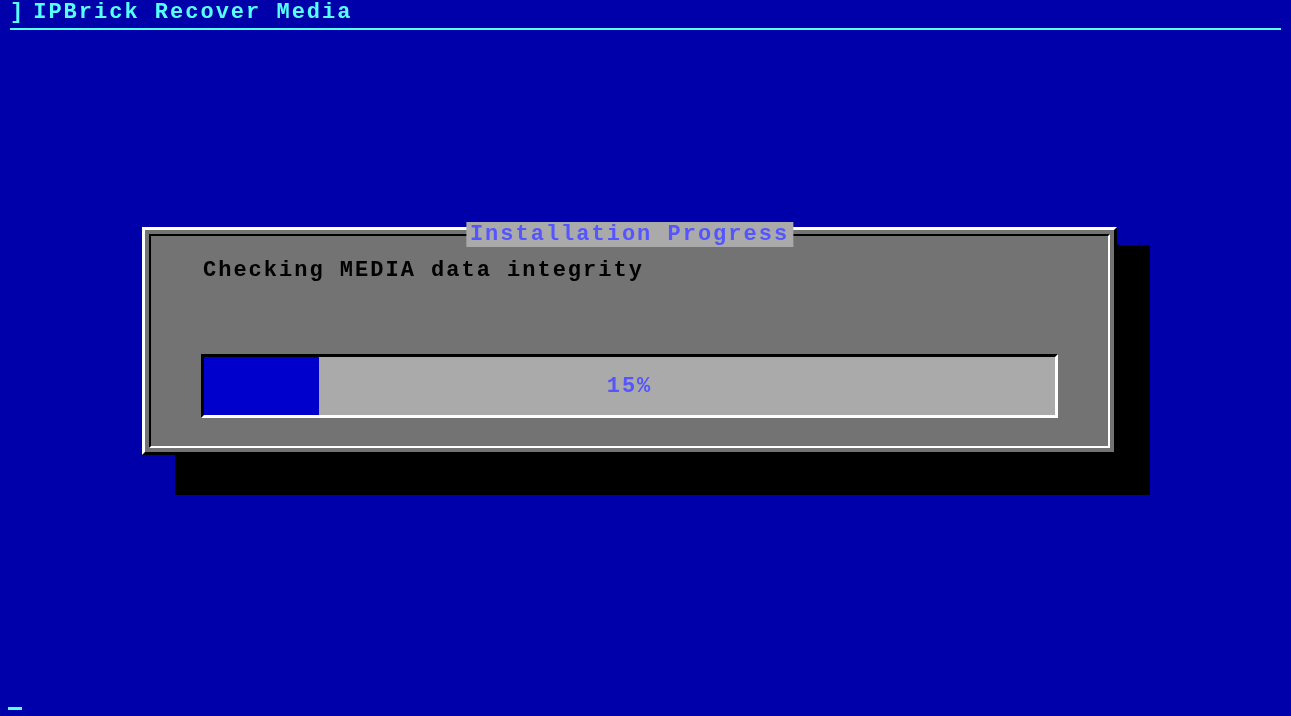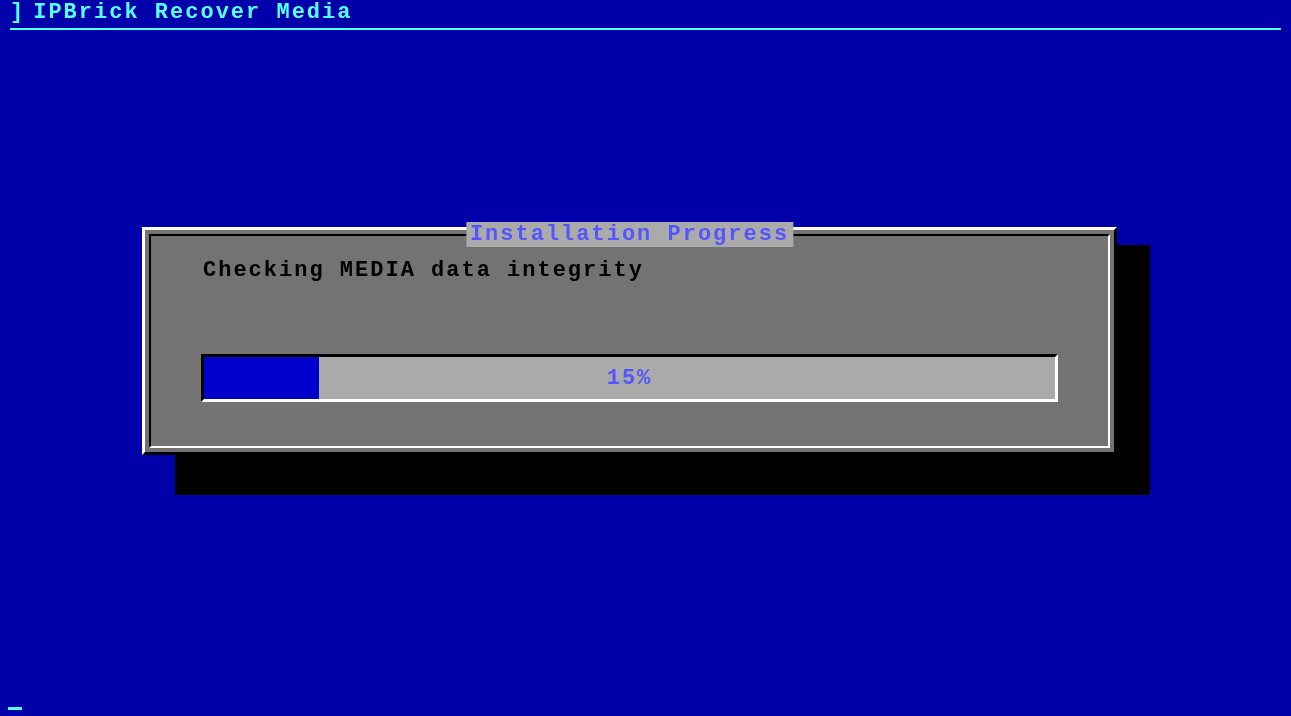--- a/index.html
+++ b/index.html
@@ -109,21 +109,21 @@
       font-size: 22px;
       letter-spacing: 2px;
       margin-left: 32px;
     }
     
     .progress-container {
       position: absolute;
       top: 118px;
       left: 50px;
       right: 50px;
-      height: 48px;
+      height: 64px;
       border-top: 3px solid #000000;
       border-left: 3px solid #000000;
       border-right: 3px solid #FFFFFF;
       border-bottom: 3px solid #FFFFFF;
       background-color: #AAAAAA;
     }
     
     .progress-fill {
       position: absolute;
       top: 0;

